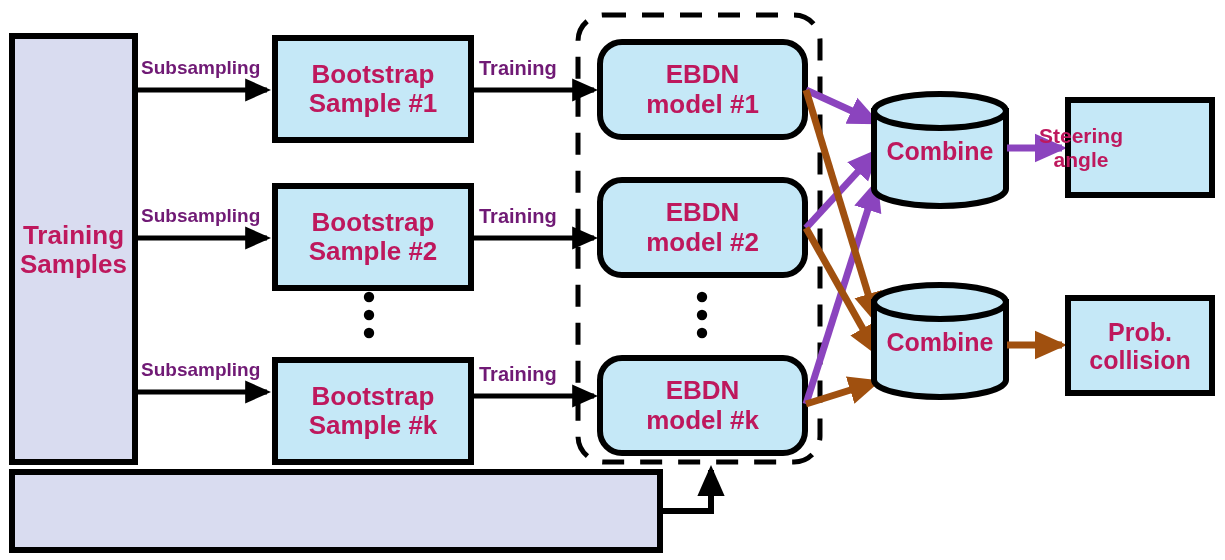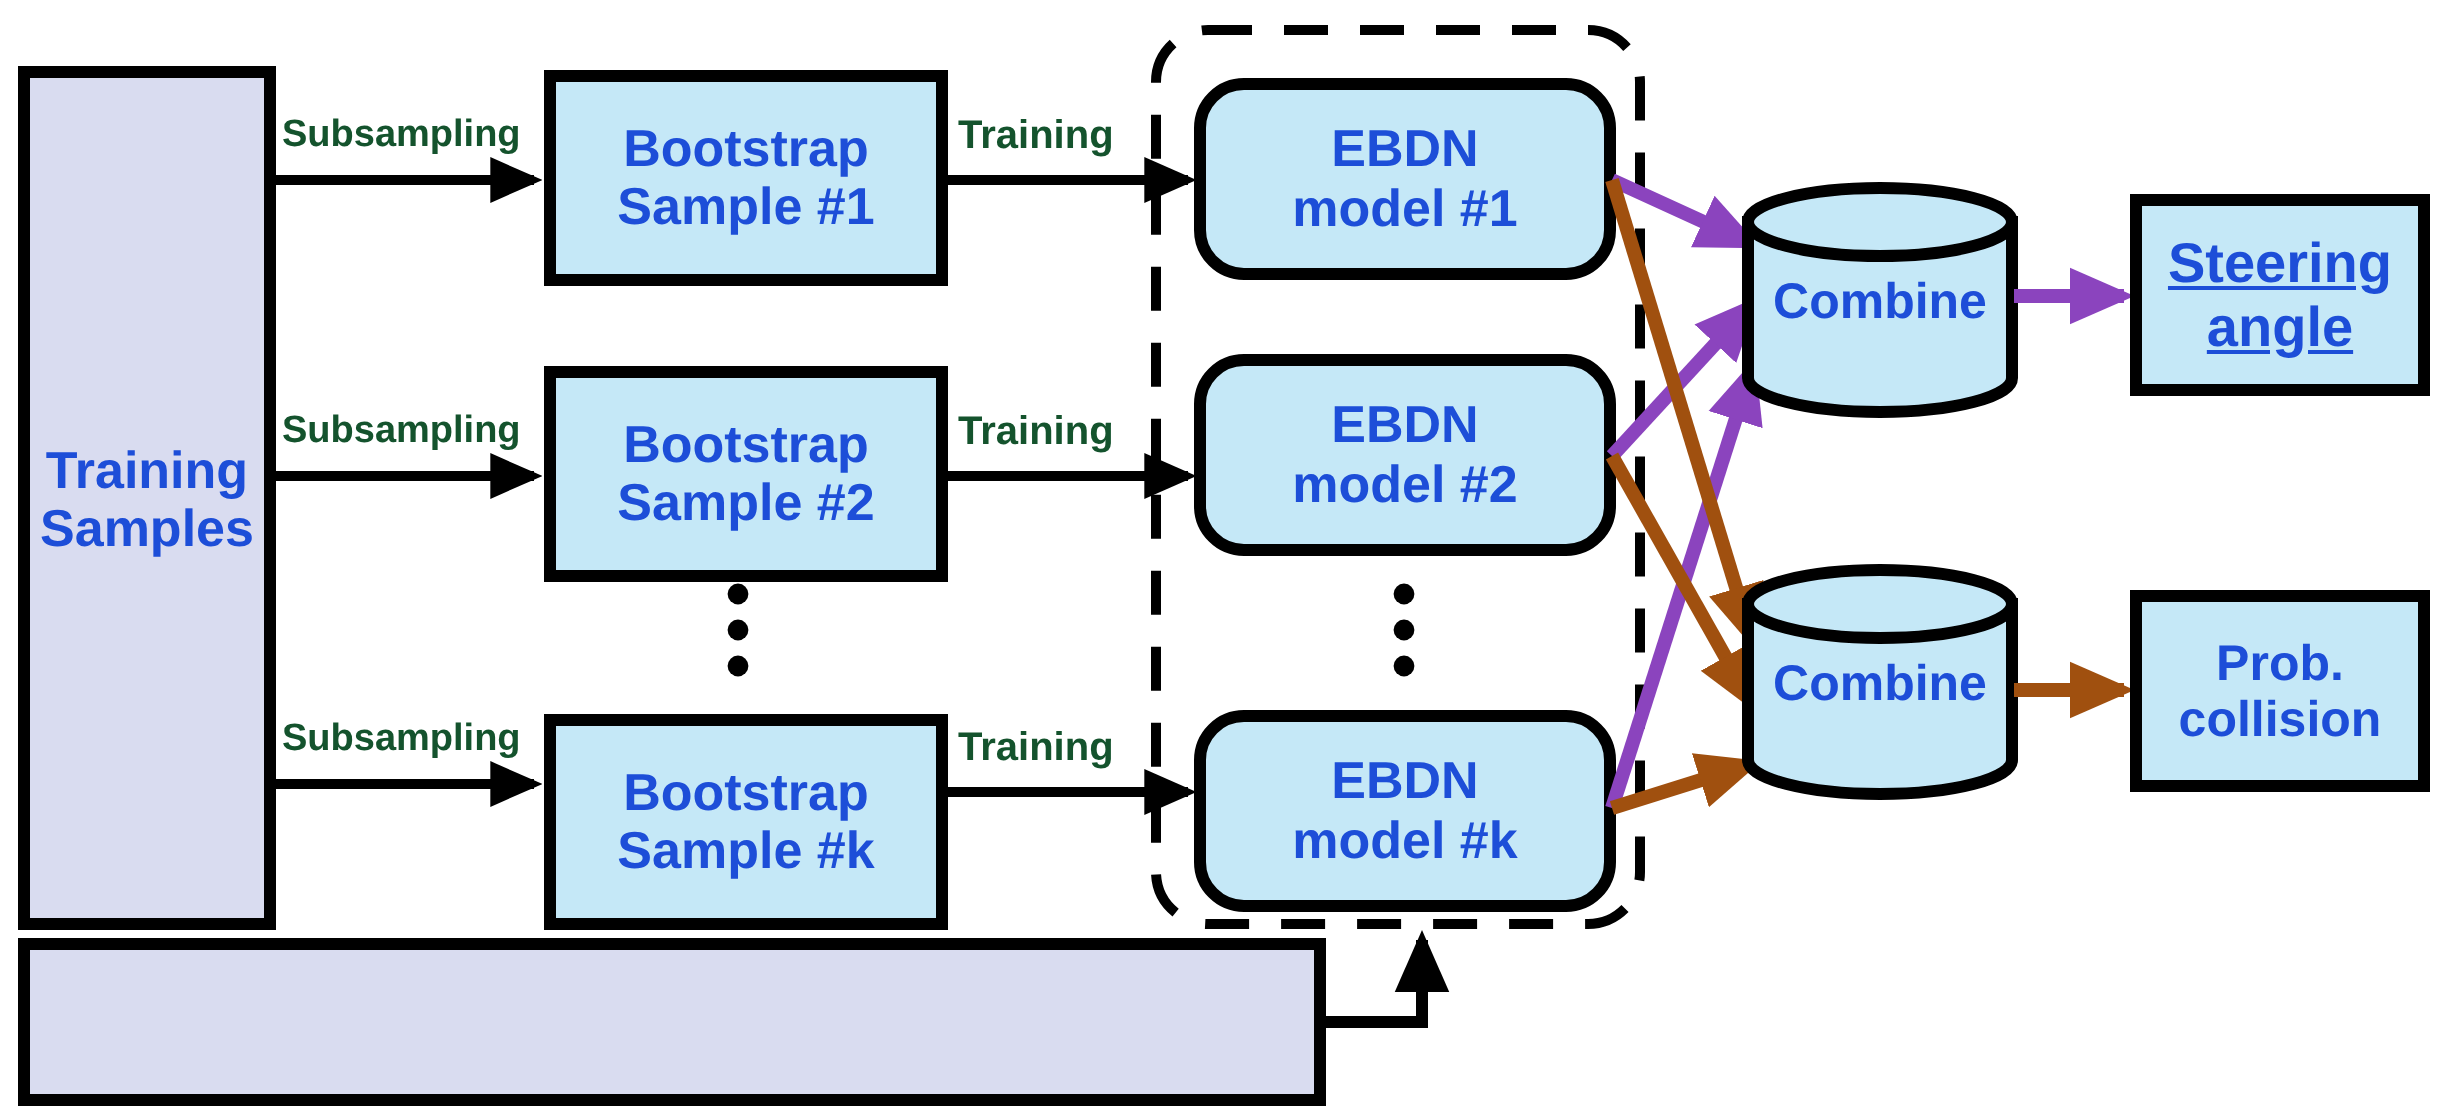--- a/index.html
+++ b/index.html
@@ -24,29 +24,29 @@
     width: 1225px;
     height: 560px;
   }
   .node-label {
     position: absolute;
     display: flex;
     align-items: center;
     justify-content: center;
     text-align: center;
     font-weight: bold;
-    color: #1d4ed8;
+    color: #be185d;
     line-height: 1.12;
     pointer-events: none;
     white-space: pre-line;
   }
   .edge-label {
     position: absolute;
     font-weight: bold;
-    color: #14532d;
+    color: #701a75;
     white-space: nowrap;
   }
 </style>
 </head>
 <body>
 
 <div id="diagram-root">
 
   <svg id="diagram-svg" viewBox="0 0 1225 560">
     <defs>
@@ -134,21 +134,21 @@
   <div class="node-label" style="left:600px; top:42px; width:205px; height:95px; font-size:26px;">EBDN
 model #1</div>
   <div class="node-label" style="left:600px; top:180px; width:205px; height:95px; font-size:26px;">EBDN
 model #2</div>
   <div class="node-label" style="left:600px; top:358px; width:205px; height:95px; font-size:26px;">EBDN
 model #k</div>
 
   <div class="node-label" style="left:874px; top:118px; width:132px; height:66px; font-size:25px;">Combine</div>
   <div class="node-label" style="left:874px; top:309px; width:132px; height:66px; font-size:25px;">Combine</div>
 
-  <div class="node-label" style="left:1068px; top:100px; width:144px; height:95px; font-size:28px;text-decoration:underline;">Steering
+  <div class="node-label" style="left:1009px; top:100px; width:144px; height:95px; font-size:21px;">Steering
 angle</div>
   <div class="node-label" style="left:1068px; top:298px; width:144px; height:95px; font-size:25px;">Prob.
 collision</div>
 
 
   <div class="edge-label" style="left:141px; top:57px; font-size:19px;">Subsampling</div>
   <div class="edge-label" style="left:141px; top:205px; font-size:19px;">Subsampling</div>
   <div class="edge-label" style="left:141px; top:359px; font-size:19px;">Subsampling</div>
 
   <div class="edge-label" style="left:479px; top:57px; font-size:20px;">Training</div>

